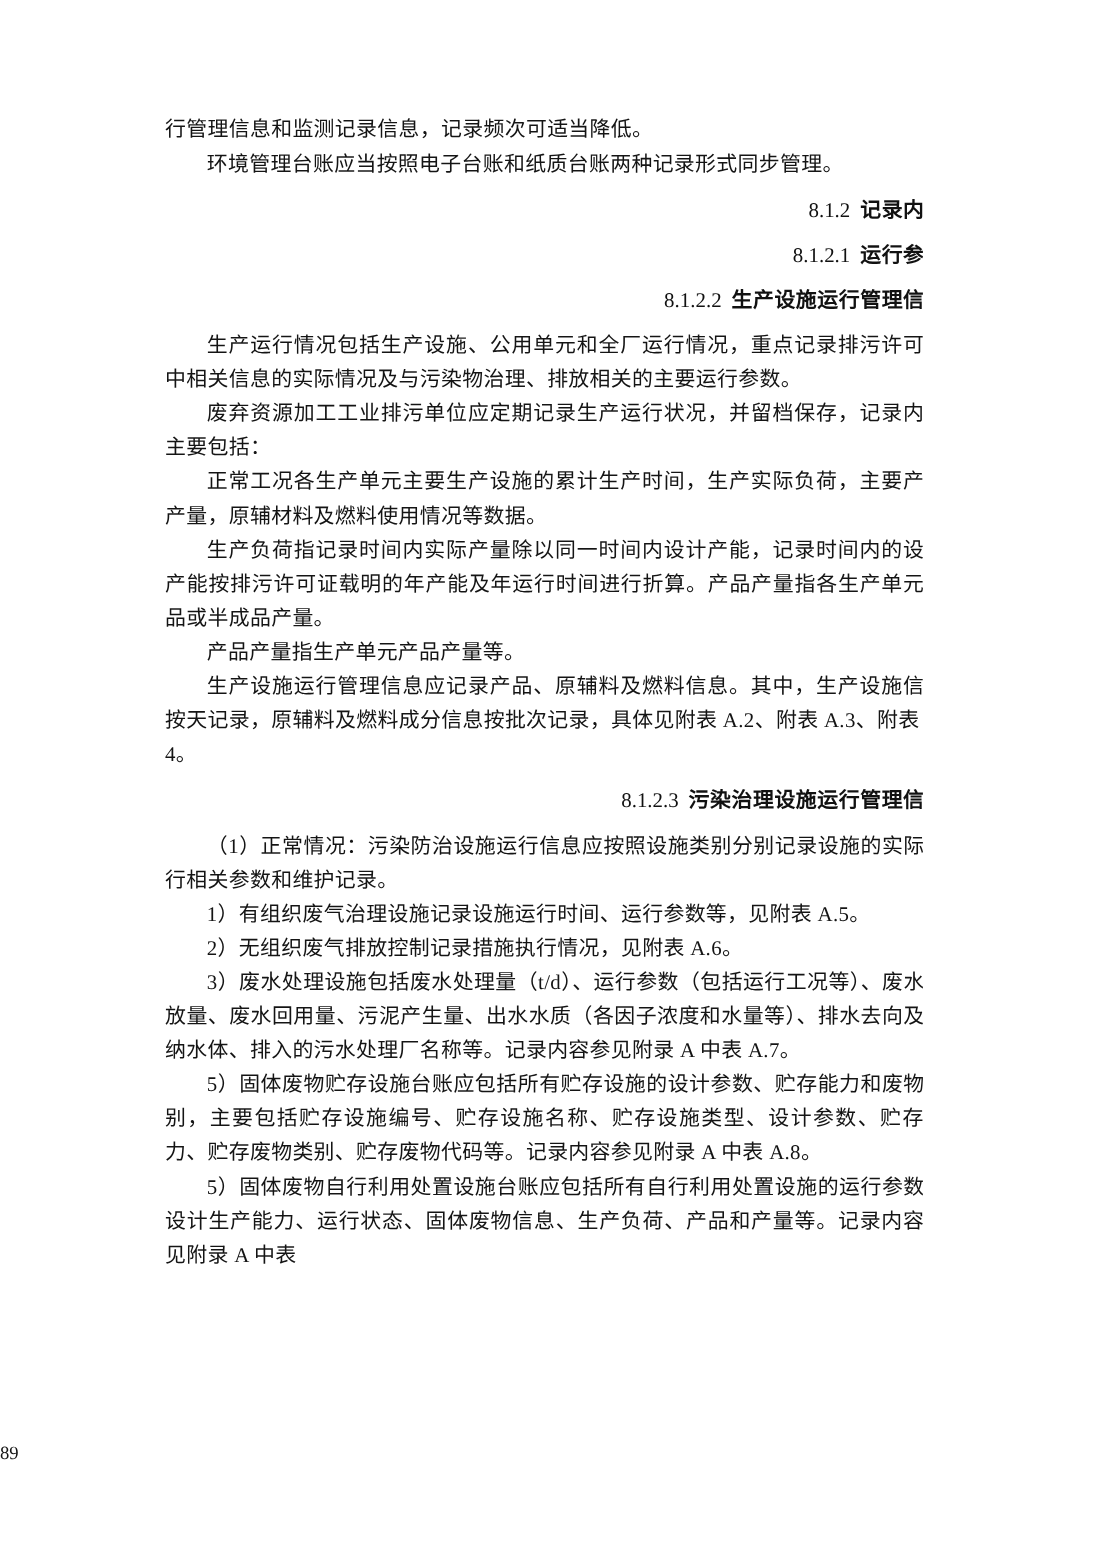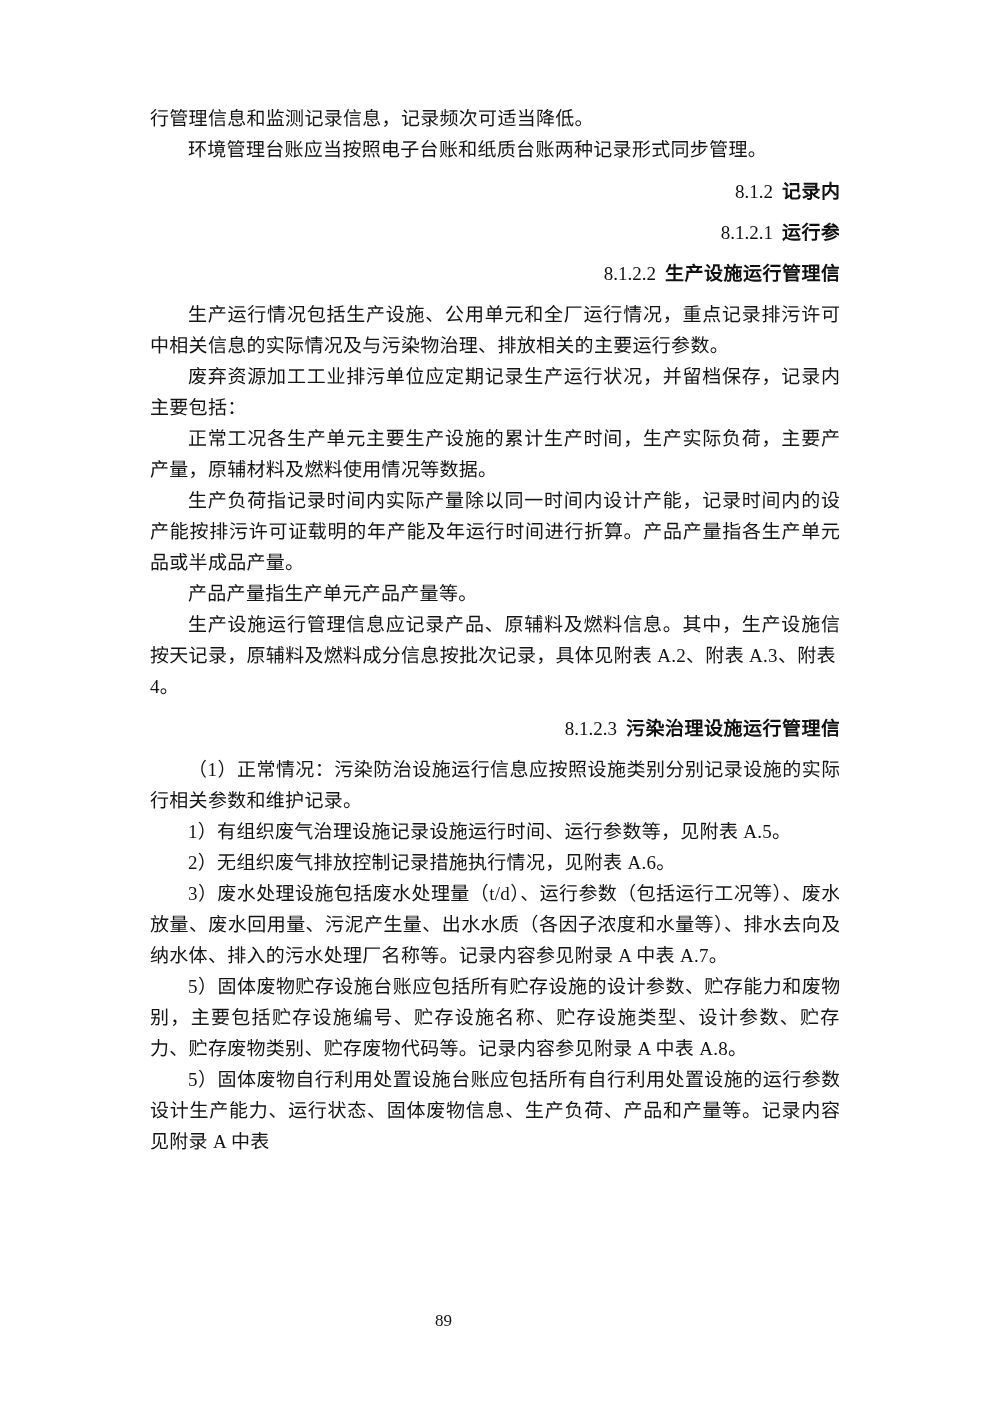--- a/index.html
+++ b/index.html
@@ -51,26 +51,24 @@
   h3.heading .htitle {
     font-family: "Liberation Sans", "DejaVu Sans", sans-serif;
     font-weight: bold;
     letter-spacing: 0.5px;
   }
   .page-number {
     position: absolute;
     left: 0;
     top: 1310px;
     width: 100%;
-    text-align: center;
     font-size: 17px;
     line-height: 22px;
     color: #141414;
     font-family: "Liberation Serif", "DejaVu Serif", serif;
-    padding-left: 24px;
   }
 </style>
 </head>
 <body>
 
 <div class="page">
   <div class="content">
       <p class="para">行管理信息和监测记录信息，记录频次可适当降低。</p>
       <p class="para indent">环境管理台账应当按照电子台账和纸质台账两种记录形式同步管理。</p>
       <h3 class="heading"><span class="hnum">8.1.2</span><span class="htitle">记录内容</span></h3>

